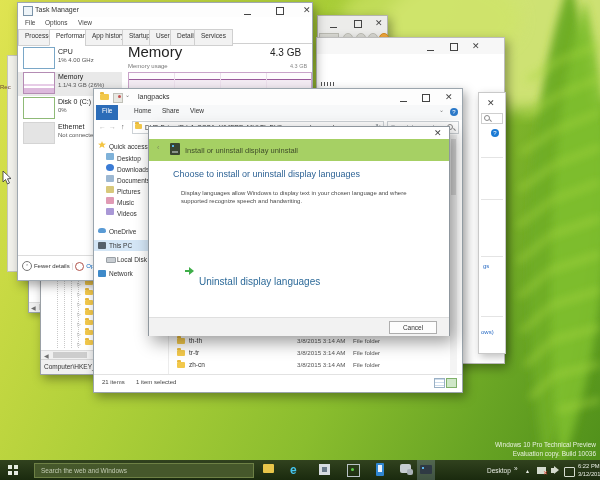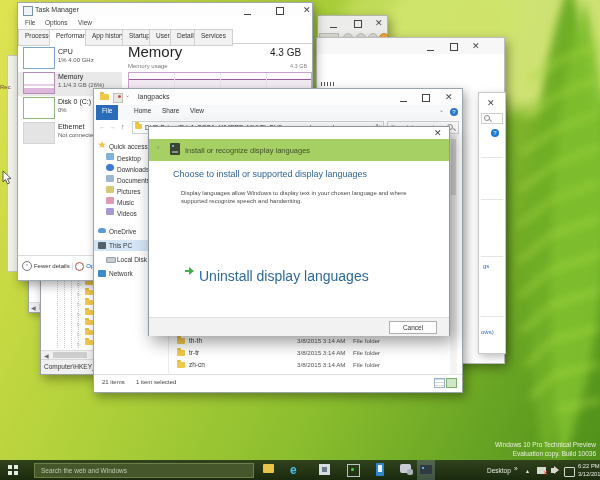--- a/index.html
+++ b/index.html
@@ -358,27 +358,27 @@
   <div class="win" style="left:148px;top:126px;width:300px;height:208px;border-color:#8f979e;box-shadow:4px 6px 16px rgba(0,0,0,.4);">
     <div class="abs" style="left:0;top:0;width:100%;height:12px;background:#fff;">
       <span class="abs xglyph" style="left:285px;top:2px;">✕</span>
     </div>
     <div class="abs" style="left:0;top:12px;width:100%;height:22px;background:#a6d064;">
       <span class="abs" style="left:8px;top:5px;font-size:7px;color:#7c8c5c;">‹</span>
       <span class="abs" style="left:21px;top:4px;width:10px;height:12px;background:#3a4632;border-radius:1px;">
         <span style="position:absolute;left:2px;top:2px;width:2px;height:2px;background:#5ab4e8;"></span>
         <span style="position:absolute;left:2px;bottom:2px;width:6px;height:2px;background:#8a958a;"></span>
       </span>
-      <span class="abs" style="left:36px;top:7px;font-size:7.5px;color:#3f4d2a;">Install or recognize display languages</span>
-    </div>
-    <span class="abs" style="left:24px;top:42px;font-size:9px;color:#2f6496;">Choose to install or supported display languages</span>
+      <span class="abs" style="left:36px;top:7px;font-size:7.5px;color:#3f4d2a;">Install or uninstall display uninstall</span>
+    </div>
+    <span class="abs" style="left:24px;top:42px;font-size:9px;color:#2f6496;">Choose to install or uninstall display languages</span>
     <div class="abs" style="left:32px;top:62px;width:248px;font-size:6px;line-height:8px;color:#4a4a4a;">Display languages allow Windows to display text in your chosen language and where supported recognize speech and handwriting.</div>
     <div class="abs" style="left:24px;top:130px;width:252px;height:26px;">
       <span class="go-arrow" style="position:absolute;left:12px;top:10px;"></span>
-      <span class="abs" style="left:26px;top:11px;font-size:14px;color:#2d6a99;">Uninstall display languages</span>
+      <span class="abs" style="left:26px;top:19px;font-size:10px;color:#2d6a99;">Uninstall display languages</span>
     </div>
     <div class="abs" style="left:0;top:190px;width:100%;height:18px;background:#f2f2f2;border-top:1px solid #dfdfdf;">
       <span class="abs" style="left:240px;top:3px;width:46px;height:11px;background:#fdfdfd;border:1px solid #aeaeae;text-align:center;font-size:6.5px;line-height:11px;color:#333;">Cancel</span>
     </div>
   </div>
 
   <div class="abs" style="right:4px;top:440px;text-align:right;color:rgba(255,255,255,.85);font-size:6.5px;line-height:9px;">
     <div>Windows 10 Pro Technical Preview</div>
     <div>Evaluation copy. Build 10036</div>
   </div>

